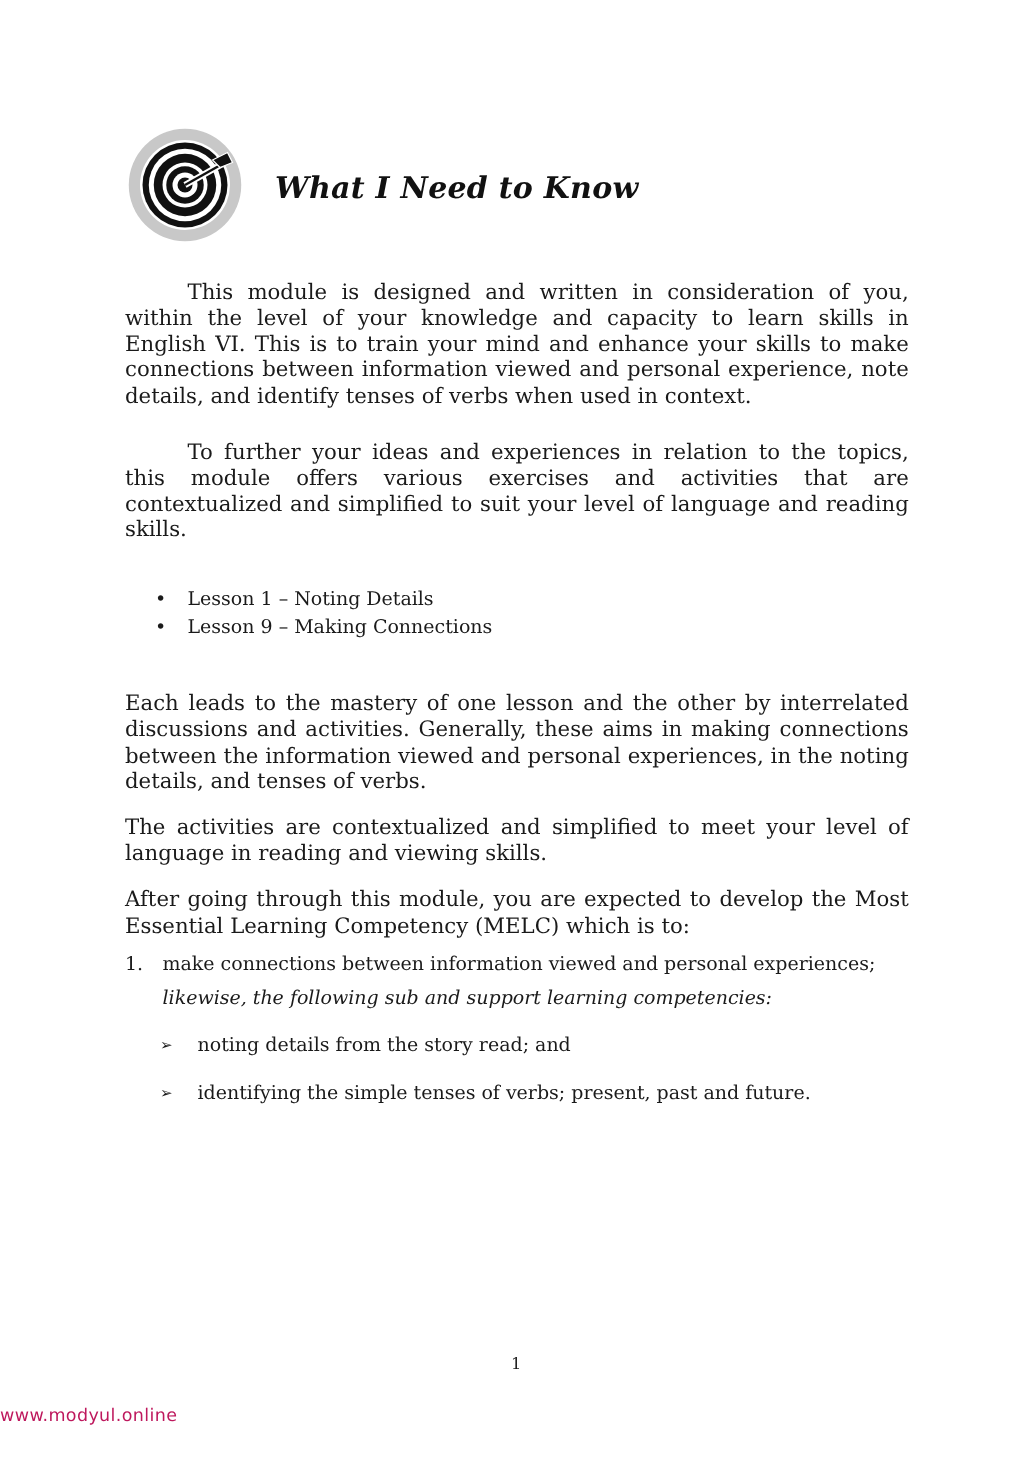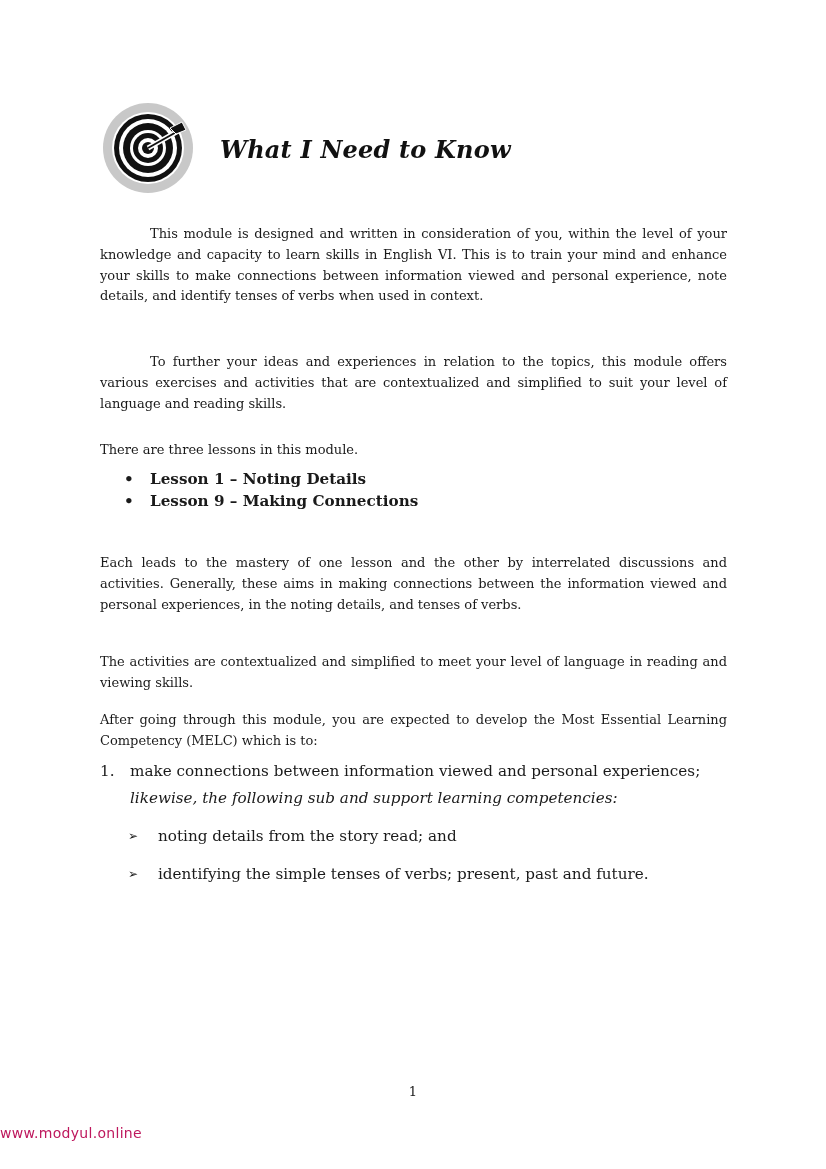--- a/index.html
+++ b/index.html
@@ -3,28 +3,28 @@
   <meta charset="utf-8">
   <style>
     html, body { margin: 0; padding: 0; background: #ffffff; }
     body { width: 826px; height: 1169px; position: relative; overflow: hidden;
       font-family: "DejaVu Serif", "Liberation Serif", serif; color: #1a1a1a; }
     .page { position: absolute; left: 0; top: 0; width: 826px; height: 1169px; }
     .header { position: absolute; left: 102px; top: 102px; height: 95px; width: 500px; }
     .target-icon { position: absolute; left: 0; top: 0; width: 92px; height: 92px; }
     .title { position: absolute; left: 118px; top: 33px; font-family: "DejaVu Serif", serif;
       font-weight: bold; font-style: italic; font-size: 24px; color: #111; letter-spacing: 0.2px; }
-    .content { position: absolute; left: 100px; width: 627px; font-size: 13px; line-height: 20.8px; }
+    .content { position: absolute; left: 100px; width: 627px; font-size: 17px; line-height: 20.8px; }
     p { margin: 0; text-align: justify; }
     .indent { text-indent: 50px; }
     .p1 { top: 224px; }
     .p2 { top: 352px; }
     .p3 { top: 440px; }
     .lessons { position: absolute; left: 124px; top: 469px; margin: 0; padding: 0; list-style: none; font-size: 15.2px; line-height: 21.6px; }
-    .lessons li { position: relative; padding-left: 26px; font-weight: bold; }
+    .lessons li { position: relative; padding-left: 26px; }
     .lessons li::before { content: "•"; position: absolute; left: 0; top: 0; }
     .p4 { top: 553px; }
     .p5 { top: 652px; }
     .p6 { top: 710px; }
     .comp { position: absolute; left: 100px; top: 761px; width: 640px; font-size: 15.2px; line-height: 20.8px; }
     .comp .num { position: absolute; left: 0; top: 0; }
     .comp .txt1 { position: absolute; left: 30px; top: 0; white-space: nowrap; }
     .comp .txt2 { position: absolute; left: 30px; top: 27px; white-space: nowrap; font-style: italic; }
     .sub { position: absolute; left: 128px; font-size: 15.2px; line-height: 20.8px; white-space: nowrap; }
     .sub .arrow { position: absolute; left: 0; top: 0; font-size: 12px; }
@@ -53,21 +53,20 @@
       <circle cx="46" cy="46" r="6" fill="#111111"></circle>
       <line x1="46" y1="46" x2="78" y2="28" stroke="#ffffff" stroke-width="5"></line>
       <line x1="46" y1="46" x2="78" y2="28" stroke="#111111" stroke-width="2"></line>
       <path d="M68 26 L80 20 L84 28 L74 32 Z" fill="#111111" stroke="#ffffff" stroke-width="1"></path>
     </svg>
     <div class="title">What I Need to Know</div>
   </div>
 
   <p class="content indent p1">This module is designed and written in consideration of you, within the level of your knowledge and capacity to learn skills in English VI. This is to train your mind and enhance your skills to make connections between information viewed and personal experience, note details, and identify tenses of verbs when used in context.</p>
   <p class="content indent p2">To further your ideas and experiences in relation to the topics, this module offers various exercises and activities that are contextualized and simplified to suit your level of language and reading skills.</p>
-  <p class="content p3">There are three lessons in this module.</p>
 
   <ul class="lessons">
     <li>Lesson 1 – Noting Details</li>
     <li>Lesson 9 – Making Connections</li>
   </ul>
 
   <p class="content p4">Each leads to the mastery of one lesson and the other by interrelated discussions and activities. Generally, these aims in making connections between the information viewed and personal experiences, in the noting details, and tenses of verbs.</p>
   <p class="content p6">After going through this module, you are expected to develop the Most Essential Learning Competency (MELC) which is to:</p>
   <p class="content p5">The activities are contextualized and simplified to meet your level of language in reading and viewing skills.</p>
 

